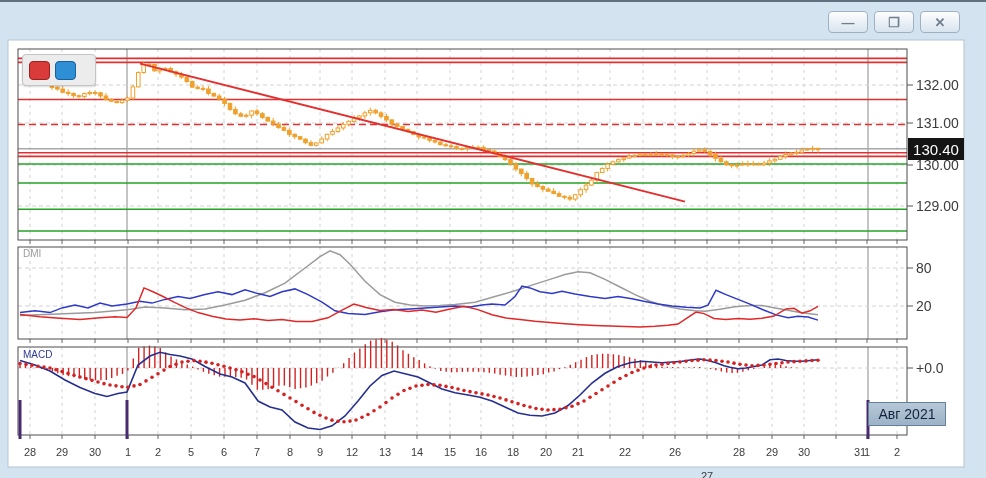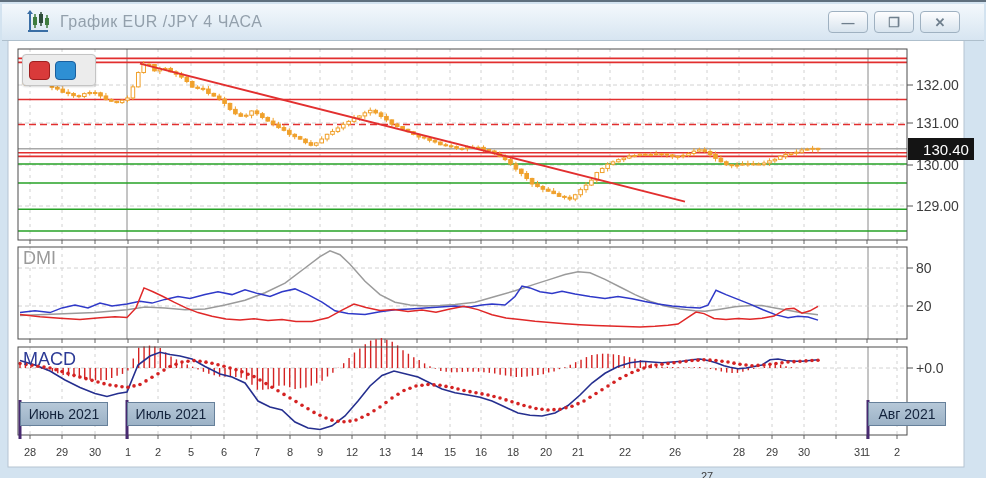--- a/index.html
+++ b/index.html
@@ -14,25 +14,25 @@
        background:linear-gradient(#fdfdfe,#d8e4ee);color:#6f7f8d;font-size:13px;font-weight:bold;
        display:flex;align-items:center;justify-content:center;cursor:pointer;box-sizing:border-box;}
   #btn-min{right:118px;} #btn-restore{right:72px;} #btn-close{right:26px;}
   #chart-svg{position:absolute;left:0;top:0;}
   #mini-toolbar{position:absolute;left:22px;top:52px;width:74px;height:32px;background:#ececec;
        border:1px solid #c4c4c4;border-radius:4px;display:flex;align-items:center;gap:5px;padding-left:6px;
        box-sizing:border-box;box-shadow:0 1px 2px rgba(0,0,0,.15);}
   .sqbtn{width:21px;height:19px;border-radius:4px;cursor:pointer;box-sizing:border-box;}
   #sq-red{background:#d93a3a;border:1px solid #9e1f1f;}
   #sq-blue{background:#2e8fd4;border:1px solid #1a5f9e;}
-  .panel-label{position:absolute;font-size:18px;z-index:3;}
+  .panel-label{position:absolute;font-size:10px;z-index:3;}
   #dmi-label{left:23px;top:246px;color:#9a9a9a;}
   #macd-label{left:23px;top:347px;color:#2c3a96;}
   #price-tag{position:absolute;left:908px;top:136px;width:56px;height:22px;background:#141414;color:#fff;
-       font-size:15px;display:flex;align-items:center;justify-content:center;padding-left:10px;}
+       font-size:15px;display:flex;align-items:center;justify-content:center;}
   .month-badge{position:absolute;top:400px;height:24px;background:linear-gradient(#b6c8d8,#9cb2c6);
        border:1px solid #66809a;color:#13233c;font-size:14px;display:flex;align-items:center;
        justify-content:center;cursor:pointer;box-sizing:border-box;}
   #badge-jun{left:20px;width:88px;} #badge-jul{left:127px;width:88px;} #badge-aug{left:868px;width:78px;}
   .axis-label{position:absolute;color:#3c3c3c;font-size:14px;}
   .day-label{position:absolute;color:#3c3c3c;font-size:11px;transform:translateX(-50%);}
 </style>
 </head>
 <body>
 
@@ -819,56 +819,40 @@
       <circle cx="800" cy="359.25" r="1.8" fill="#d42222"></circle>
       <circle cx="806" cy="358.875" r="1.8" fill="#d42222"></circle>
       <circle cx="812" cy="358.5" r="1.8" fill="#d42222"></circle>
       <circle cx="818" cy="358.2" r="1.8" fill="#d42222"></circle>
       <rect x="18" y="345" width="889" height="88" fill="none" stroke="#4d4d4d"></rect>
       <line x1="20" y1="398" x2="20" y2="437" stroke="#482a70" stroke-width="3"></line>
       <line x1="127" y1="398" x2="127" y2="437" stroke="#482a70" stroke-width="3"></line>
       <line x1="868" y1="398" x2="868" y2="437" stroke="#482a70" stroke-width="3"></line>
     </svg>
 
-  <div id="titlebar">
-    <svg id="title-icon" viewBox="0 0 26 26">
-      <line x1="4" y1="2" x2="4" y2="23" stroke="#3a6ea5" stroke-width="2"></line>
-      <line x1="2" y1="22" x2="22" y2="22" stroke="#3a6ea5" stroke-width="2"></line>
-      <path d="M1 5 L4 1 L7 5 Z" fill="#3a6ea5"></path>
-      <rect x="7" y="8" width="4" height="8" fill="#3f7d3f"></rect>
-        <line x1="9" y1="5" x2="9" y2="19" stroke="#3f7d3f" stroke-width="1.5"></line>
-      <rect x="13" y="5" width="4" height="9" fill="#2e4d3a"></rect>
-        <line x1="15" y1="3" x2="15" y2="17" stroke="#2e4d3a" stroke-width="1.5"></line>
-      <rect x="19" y="9" width="4" height="7" fill="#3f7d3f"></rect>
-        <line x1="21" y1="6" x2="21" y2="19" stroke="#3f7d3f" stroke-width="1.5"></line>
-    </svg>
-    <span id="title-text">График EUR /JPY  4 ЧАСА</span>
-  </div>
   <div class="winbtn" id="btn-min">
       <span>—</span>
     </div>
   <div class="winbtn" id="btn-restore">
       <span>❐</span>
     </div>
   <div class="winbtn" id="btn-close">
       <span>✕</span>
     </div>
 
   <div id="mini-toolbar">
     <div class="sqbtn" id="sq-red"></div>
     <div class="sqbtn" id="sq-blue"></div>
   </div>
 
   <div class="panel-label" id="dmi-label">DMI</div>
   <div class="panel-label" id="macd-label">MACD</div>
 
   <div id="price-tag">130.40</div>
 
-  <div class="month-badge" id="badge-jun">Июнь 2021</div>
-  <div class="month-badge" id="badge-jul">Июль 2021</div>
   <div class="month-badge" id="badge-aug">Авг 2021</div>
 
   <div id="price-axis">
       <div class="axis-label" style="left: 916px; top: 75px;">132.00</div>
       <div class="axis-label" style="left: 916px; top: 113px;">131.00</div>
       <div class="axis-label" style="left: 916px; top: 155px;">130.00</div>
       <div class="axis-label" style="left: 916px; top: 196px;">129.00</div>
     </div>
   <div id="dmi-axis">
       <div class="axis-label" style="left: 916px; top: 258px;">80</div>

